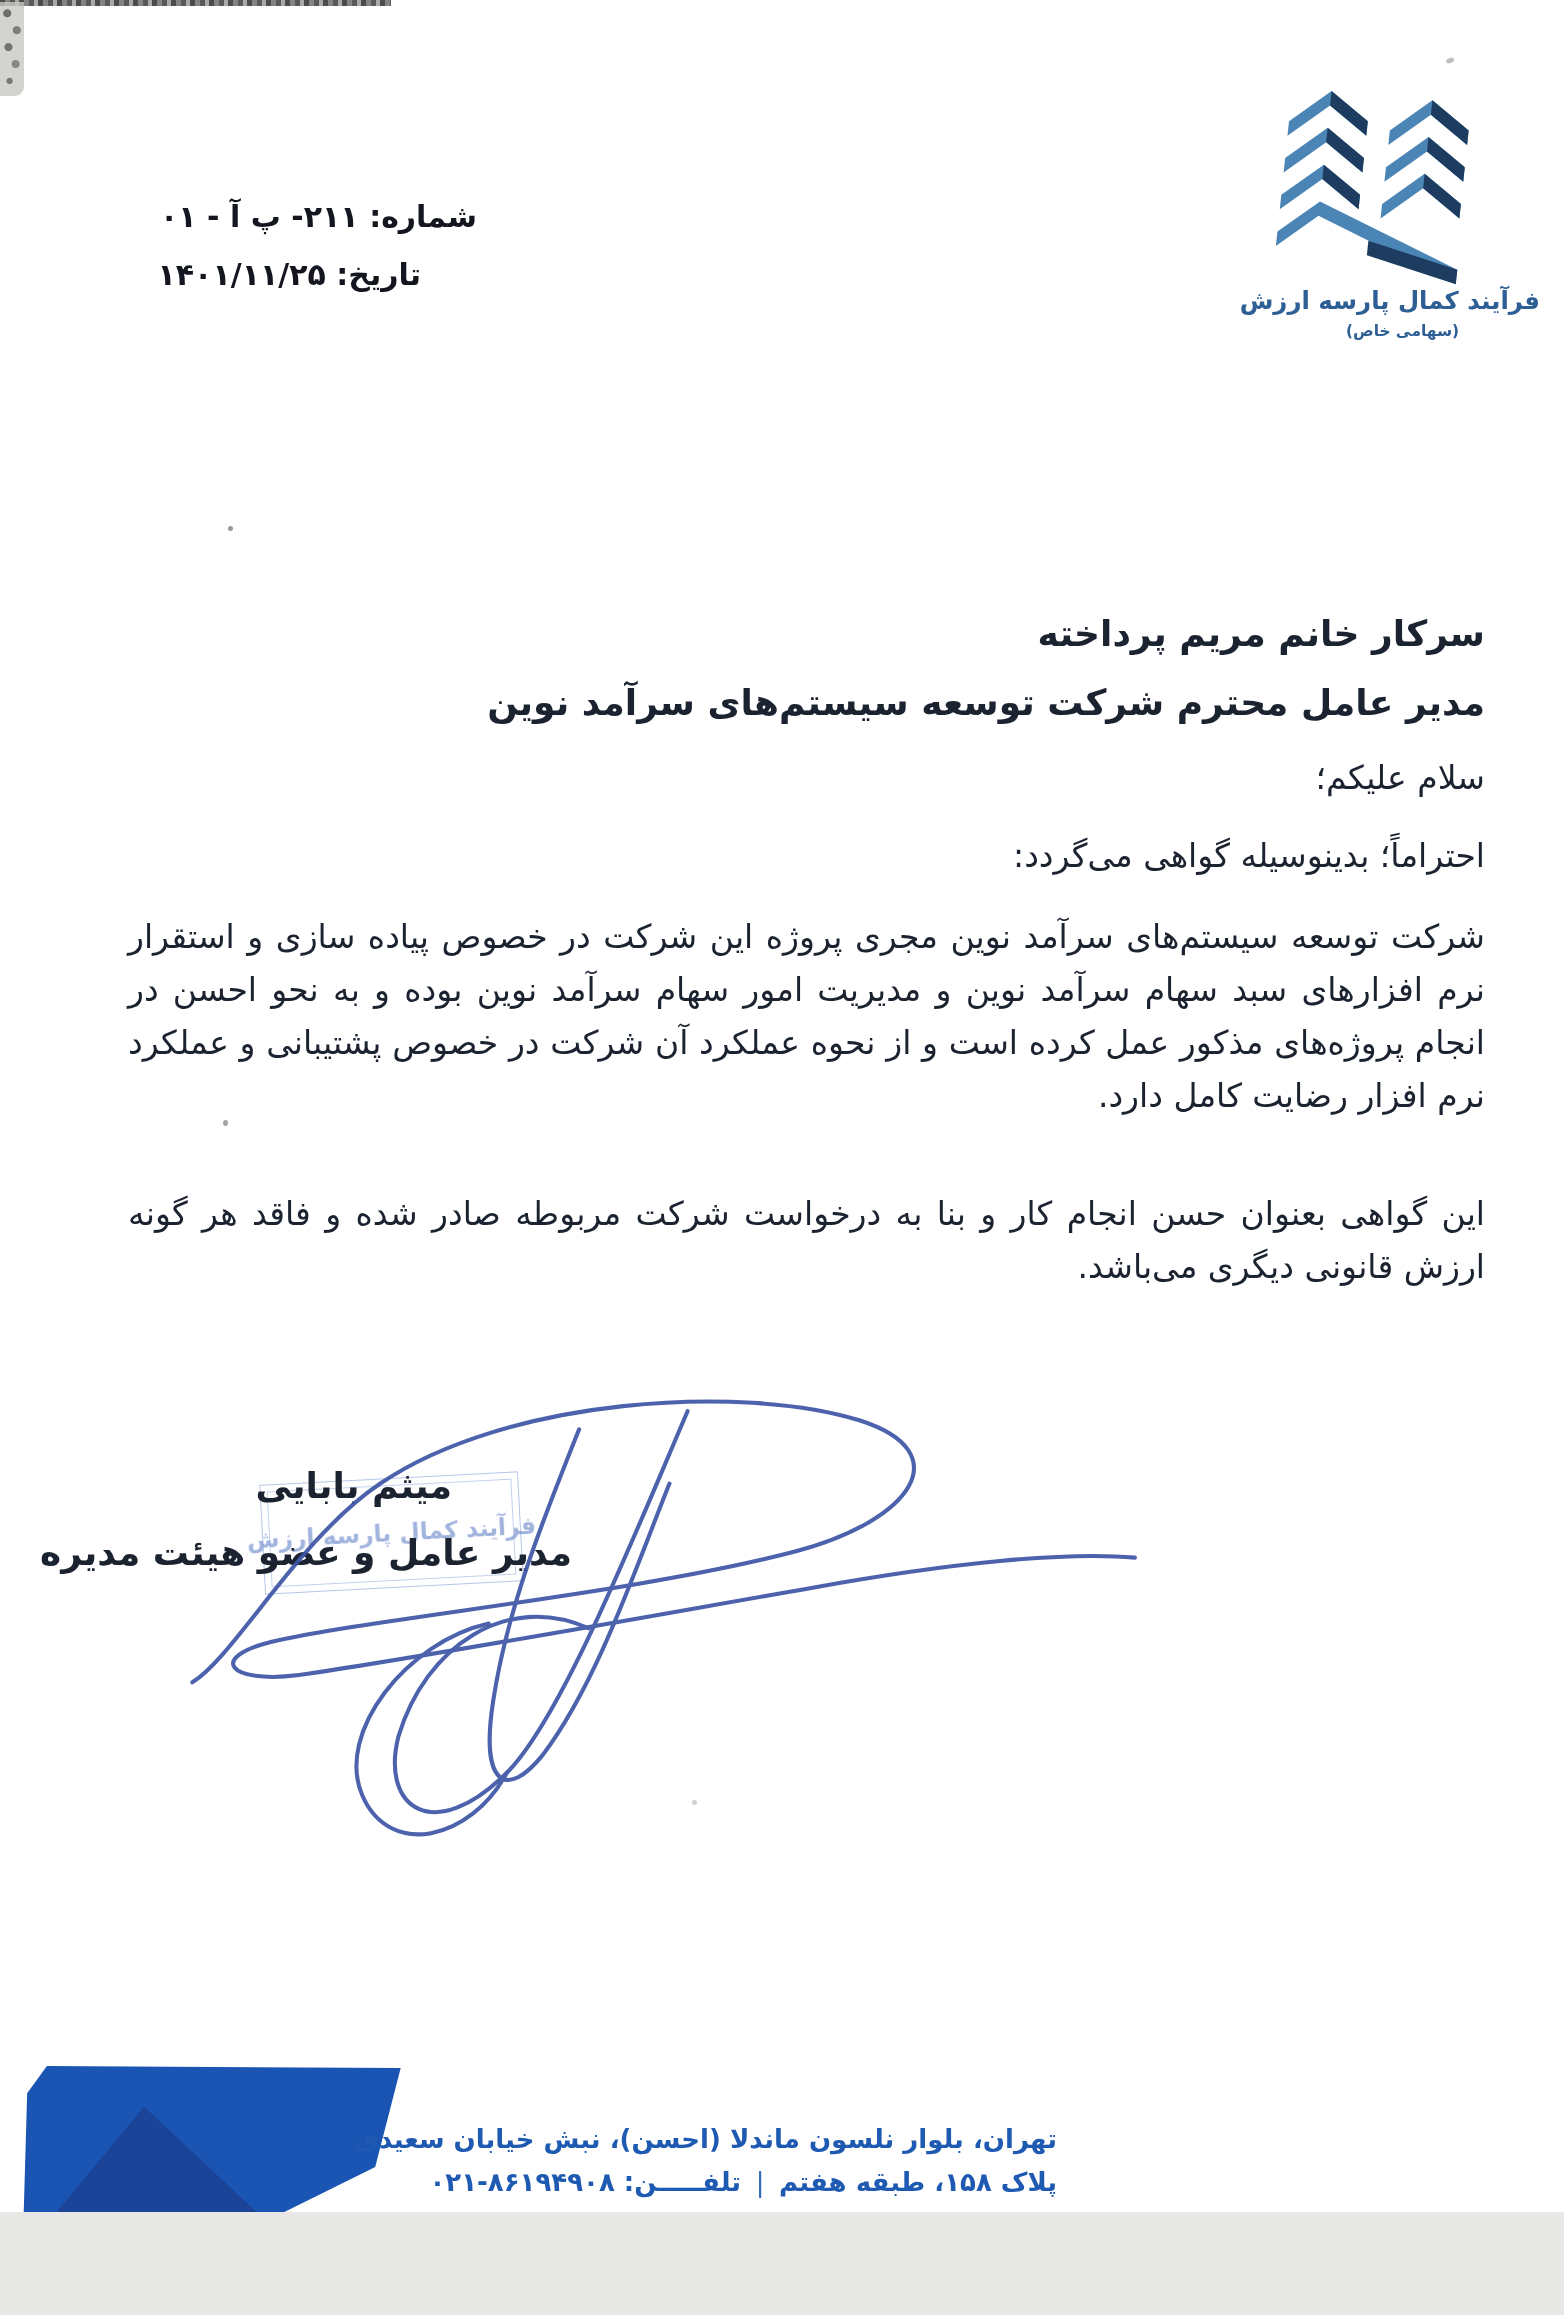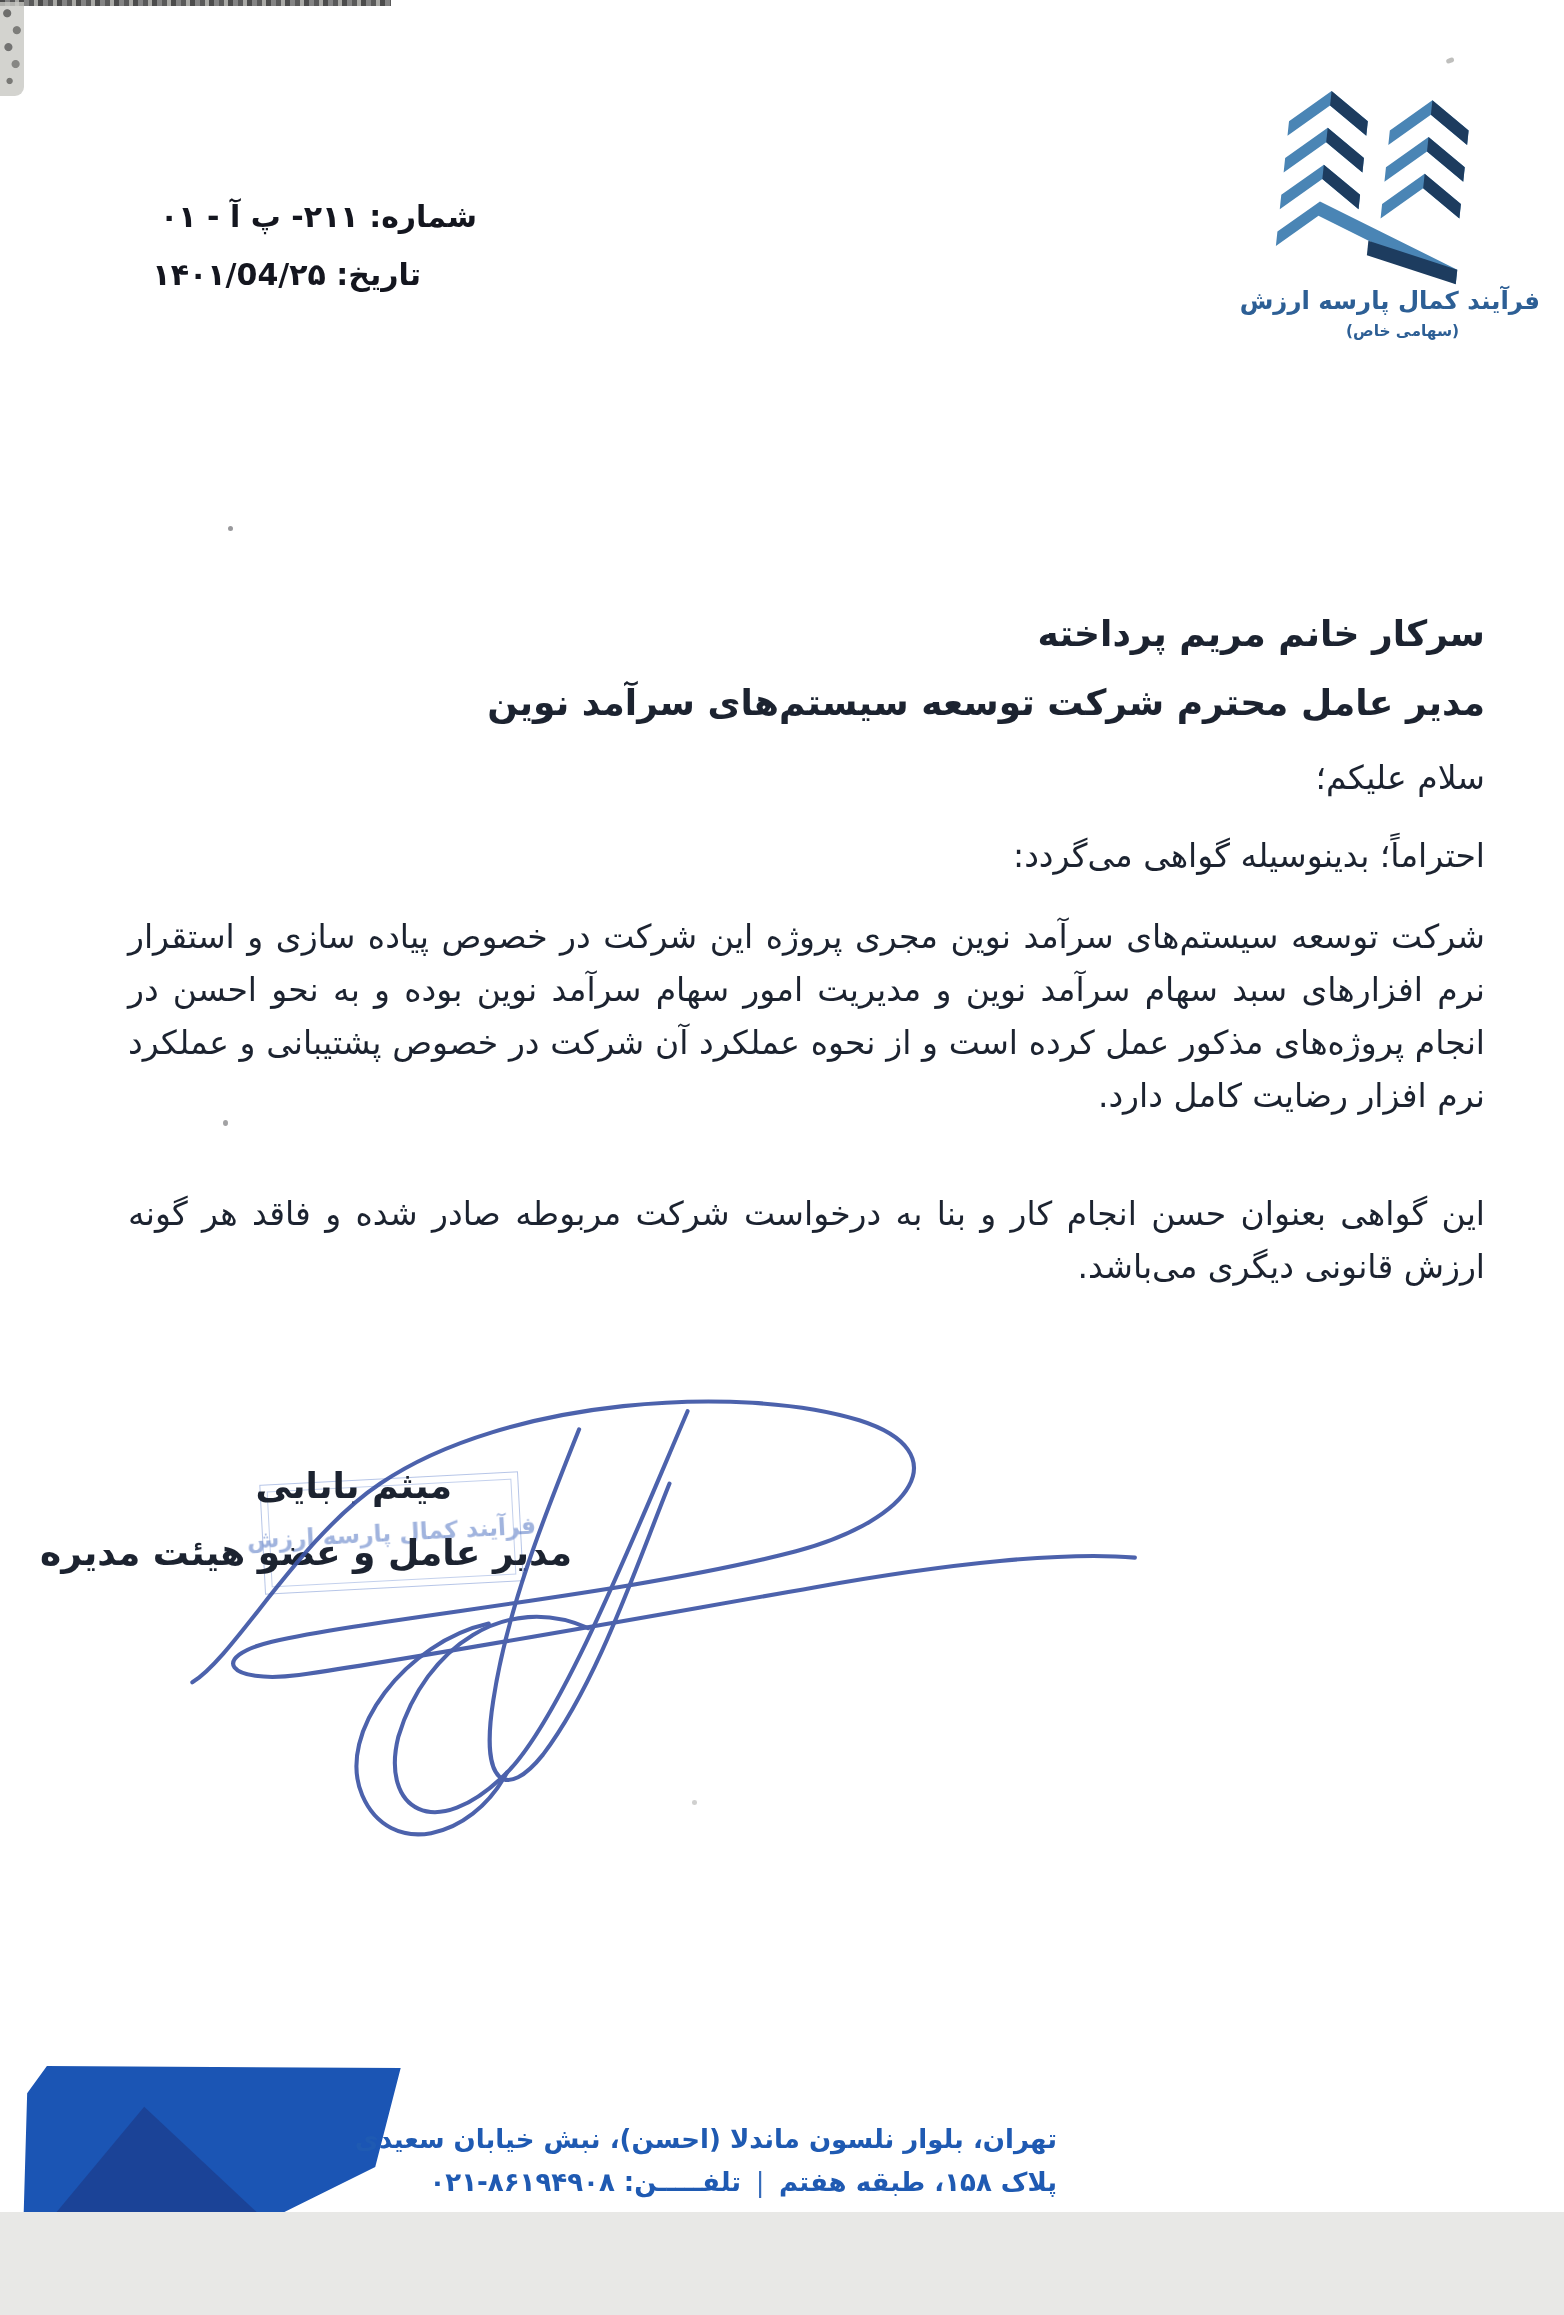--- a/index.html
+++ b/index.html
@@ -111,21 +111,21 @@
 
   <div class="scan-top-strip"></div>
   <div class="scan-corner-blob"></div>
   <div class="speck speck-a"></div>
   <div class="speck speck-b"></div>
   <div class="speck speck-c"></div>
   <div class="speck speck-d"></div>
   <div class="scan-bottom-line"></div>
 
   <div class="ref-line ref-number">شماره: ۲۱۱- پ آ - ۰۱</div>
-  <div class="ref-line ref-date">تاریخ: ۱۴۰۱/04/۲۵</div>
+  <div class="ref-line ref-date">تاریخ: ۱۴۰۱/۱۱/۲۵</div>
 
   <div class="logo-block">
     <svg class="logo-mark" width="197" height="204" viewBox="0 0 300 310" aria-hidden="true">
       <g transform="skewX(-6) translate(22,0)">
 
         <g>
           <polygon points="10,58 70,12 130,58 130,80 70,34 10,80" fill="var(--logo-light-blue)"></polygon>
           <polygon points="70,12 130,58 130,80 70,34" fill="var(--logo-dark-navy)"></polygon>
         </g>
         <g>

